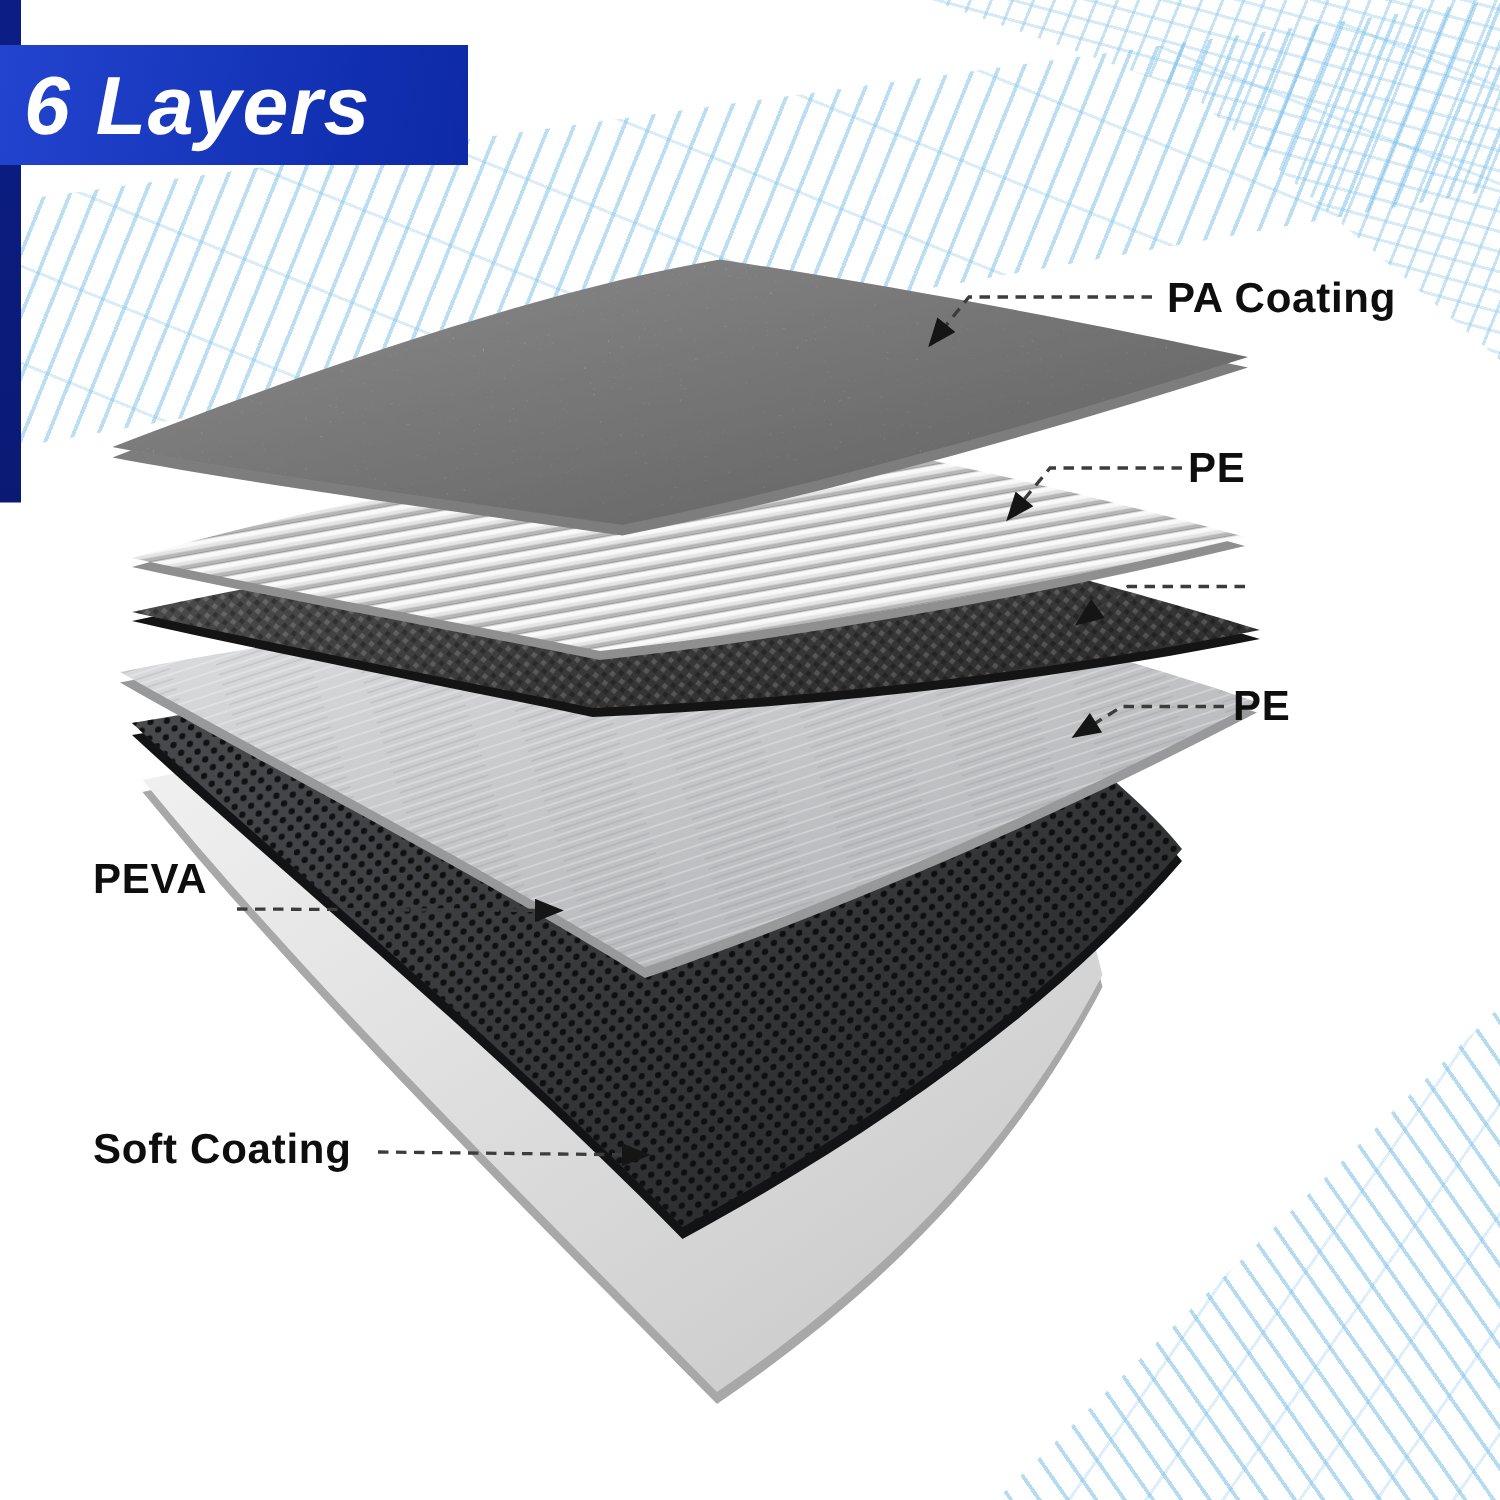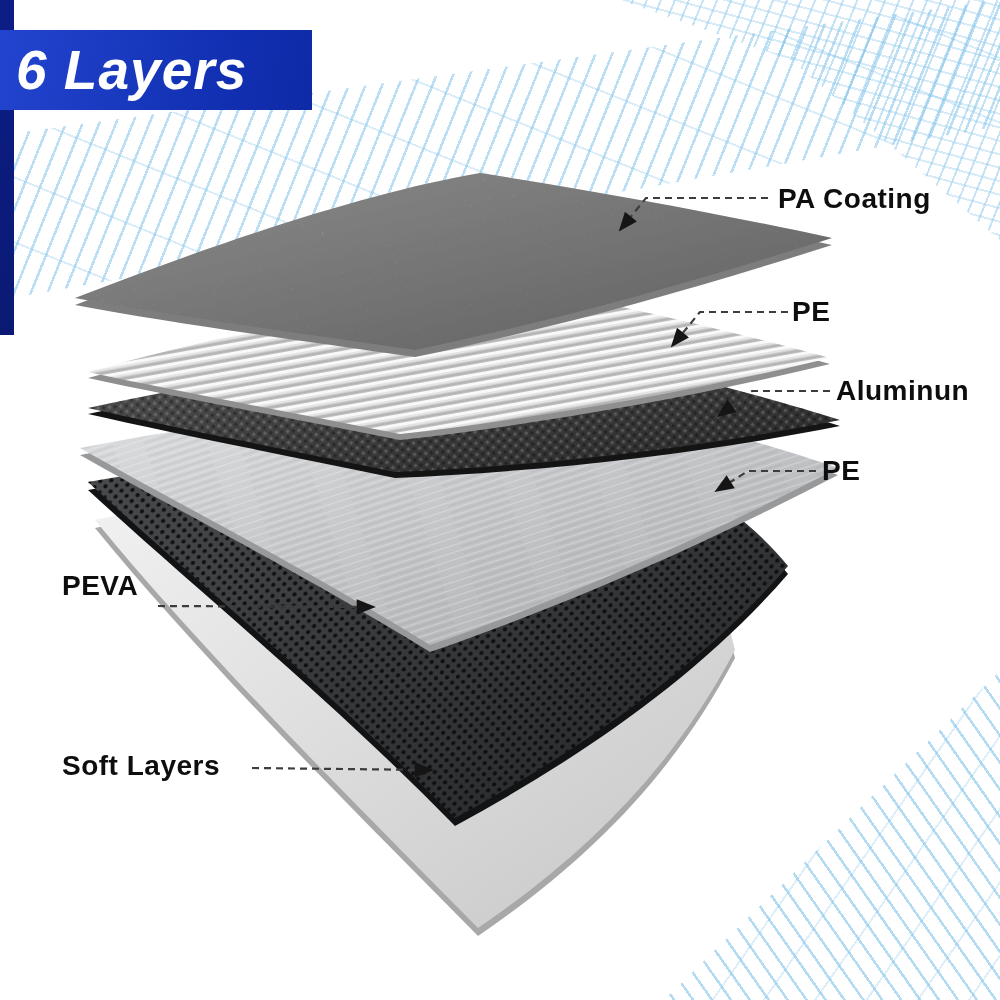--- a/index.html
+++ b/index.html
@@ -166,18 +166,17 @@
       <path marker-end="url(#arrowM)" d="M252,768 L432,770"></path>
     </g>
   </svg>
 
   <div class="banner">
     <span>6 Layers</span>
   </div>
 
   <div class="lbl lbl-pa">PA Coating</div>
   <div class="lbl lbl-pe-top">PE</div>
-  <div class="lbl lbl-alu">Aluminun</div>
   <div class="lbl lbl-pe-bottom">PE</div>
   <div class="lbl lbl-peva">PEVA</div>
-  <div class="lbl lbl-cotton">Soft Layers</div>
+  <div class="lbl lbl-cotton">Soft Coating</div>
 
 </div>
 
 </body></html>

